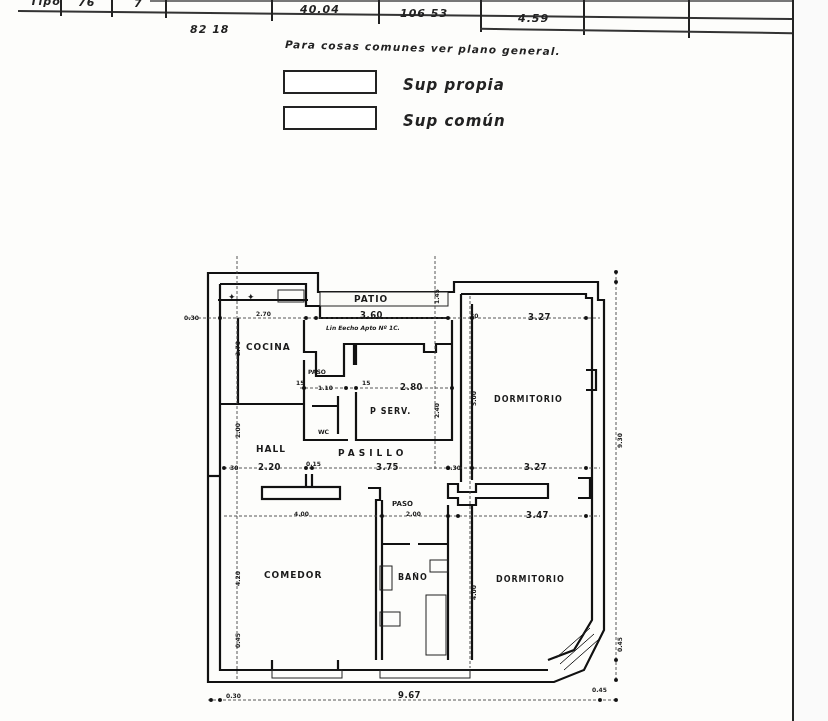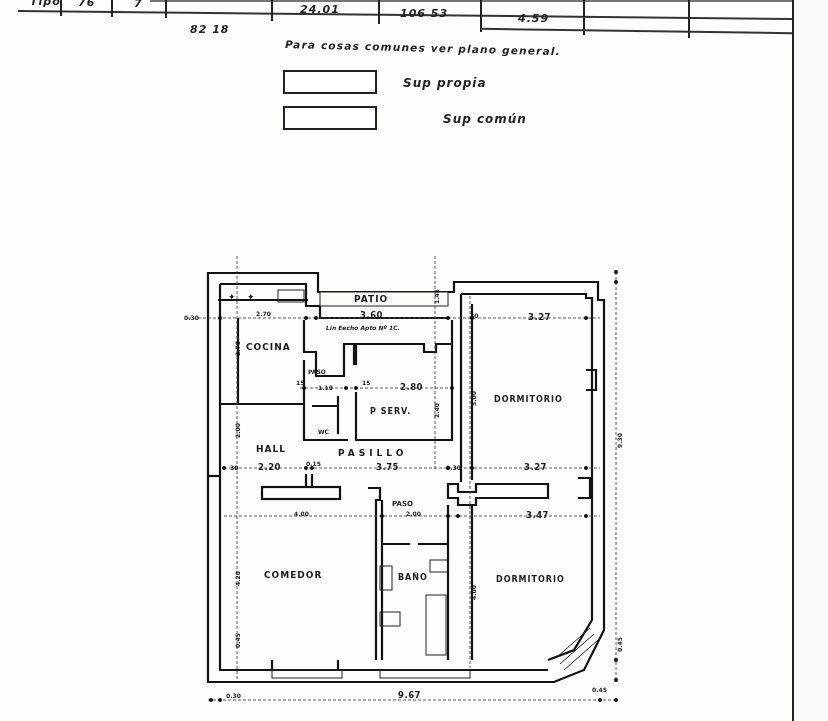--- a/index.html
+++ b/index.html
@@ -4,21 +4,21 @@
 <style>
   html,body{margin:0;padding:0;}
   body{width:828px;height:721px;background:#fdfdfb;position:relative;overflow:hidden;font-family:"DejaVu Sans",sans-serif;color:#1a1a1a;}
   .page-edge{position:absolute;left:792px;top:0;width:36px;height:721px;background:#fafafa;border-left:2px solid #222;}
   .table-strip{position:absolute;left:0;top:0;width:704px;height:40px;}
   .cell{position:absolute;font-style:italic;font-weight:bold;font-size:11px;color:#222;letter-spacing:1px;}
   .vline{position:absolute;width:1.5px;background:#222;}
   .hline{position:absolute;height:2px;background:#333;}
   .note{position:absolute;left:285px;top:38px;font-style:italic;font-weight:bold;font-size:10.5px;letter-spacing:1.2px;color:#222;transform:rotate(1.5deg);transform-origin:left center;}
   .legend-box{position:absolute;width:90px;height:20px;border:2px solid #222;background:#fff;}
-  .legend-label{position:absolute;font-style:italic;font-weight:bold;font-size:12px;letter-spacing:1px;color:#222;}
+  .legend-label{position:absolute;font-style:italic;font-weight:bold;font-size:15px;letter-spacing:1px;color:#222;}
   svg{position:absolute;left:0;top:0;}
   .room{font-family:"DejaVu Sans",sans-serif;font-weight:bold;font-size:9px;letter-spacing:1px;fill:#1a1a1a;}
   .dim{font-family:"DejaVu Sans",sans-serif;font-weight:bold;font-size:8.5px;fill:#1a1a1a;letter-spacing:0.5px;}
   .dims{font-family:"DejaVu Sans",sans-serif;font-weight:bold;font-size:6px;fill:#1a1a1a;}
   .wall{fill:none;stroke:#111;stroke-width:2.2;}
   .thin{fill:none;stroke:#222;stroke-width:1;}
   .dash{fill:none;stroke:#444;stroke-width:0.9;stroke-dasharray:3 2;}
 </style>
 </head>
 <body>
@@ -33,33 +33,33 @@
   <div class="vline" style="left:378px;top:0;height:24px;"></div>
   <div class="vline" style="left:480px;top:0;height:32px;"></div>
   <div class="vline" style="left:583px;top:0;height:35px;"></div>
   <div class="vline" style="left:688px;top:0;height:38px;"></div>
   <div class="hline" style="left:480px;top:30px;width:312px;transform:rotate(0.8deg);"></div>
 
   <span class="cell" style="left:30px;top:-5px;">Tipo</span>
   <span class="cell" style="left:78px;top:-4px;">76</span>
   <span class="cell" style="left:134px;top:-3px;">7</span>
   <span class="cell" style="left:190px;top:-1px;margin-top:24px;">82 18</span>
-  <span class="cell" style="left:300px;top:3px;">24.01</span>
+  <span class="cell" style="left:300px;top:3px;">40.04</span>
   <span class="cell" style="left:400px;top:7px;">106 53</span>
   <span class="cell" style="left:518px;top:12px;">4.59</span>
 </div>
 
 <div class="page-edge"></div>
 
 <div class="note">Para cosas comunes ver plano general.</div>
 
 <div class="legend-box" style="left:283px;top:70px;"></div>
 <span class="legend-label" style="left:403px;top:76px;">Sup propia</span>
 <div class="legend-box" style="left:283px;top:106px;"></div>
-<span class="legend-label" style="left:403px;top:112px;margin-left:40px;">Sup común</span>
+<span class="legend-label" style="left:403px;top:112px;">Sup común</span>
 
 <svg width="828" height="721" viewBox="0 0 828 721">
 
   <g>
     <path class="wall" d="M208 273 L318 273 L318 292 L454 292 L454 282 L598 282 L598 300 L604 300 L604 630 L584 670 L554 682 L208 682 Z"></path>
     <path class="wall" d="M220 284 L306 284 L306 306 L320 306 L320 318 L448 318"></path>
     <path class="wall" d="M220 284 L220 670 L548 670"></path>
     <path class="wall" d="M461 294 L586 294 L586 298 L592 298 L592 620 L574 650 L548 660"></path>
     <path class="wall" d="M218 300 L308 300"></path>
   </g>

